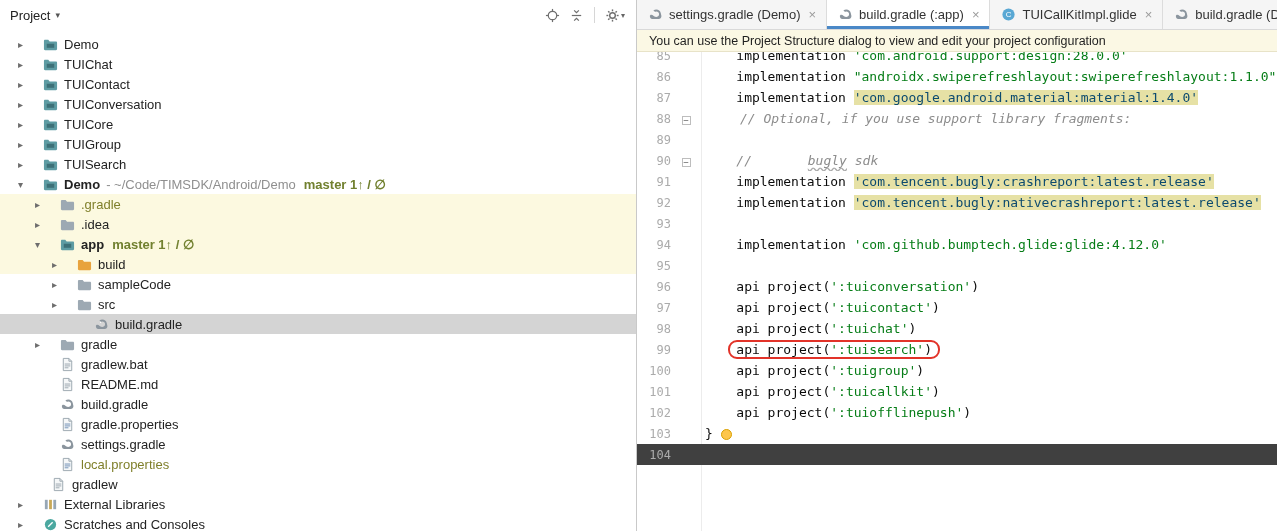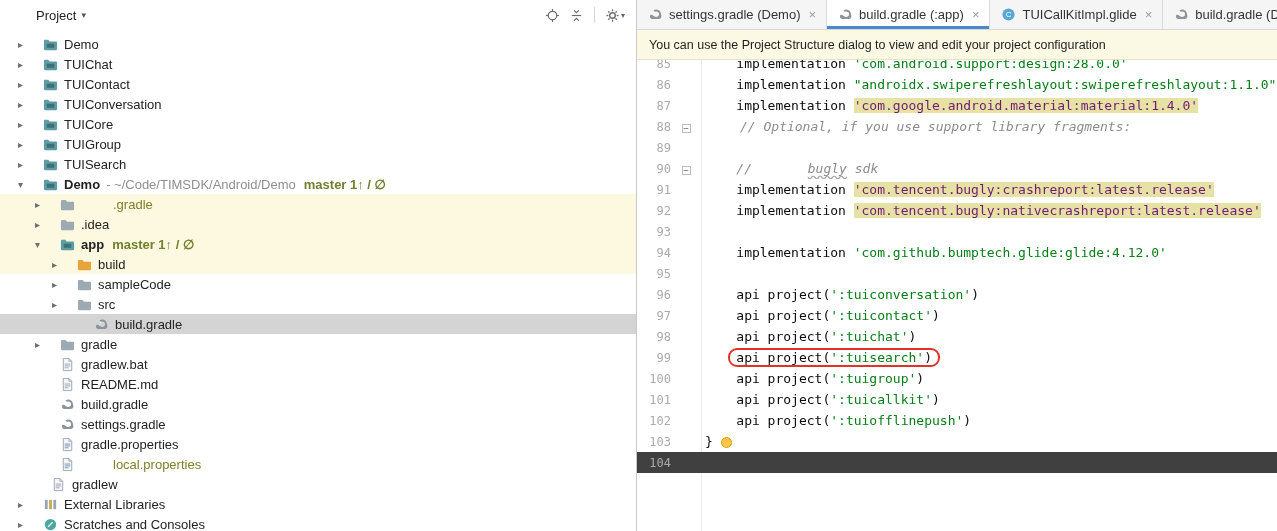--- a/index.html
+++ b/index.html
@@ -5,71 +5,71 @@
   * { box-sizing: border-box; margin: 0; padding: 0; }
   html, body { width: 1277px; height: 531px; overflow: hidden; background: #fff;
                font-family: "Liberation Sans", sans-serif; }
   .app { display: flex; width: 1277px; height: 531px; }
 
   
   .project-panel { width: 637px; min-width: 637px; height: 100%; background: #fff;
                    border-right: 1px solid #C9C9C9; display: flex; flex-direction: column; }
   .panel-header { height: 30px; display: flex; align-items: center; padding: 0 10px;
                   font-size: 13px; color: #222; flex: none; }
-  .panel-title { margin-right: 5px; margin-left: 26px; }
+  .panel-title { margin-right: 5px; }
   .hdr-caret { font-size: 9px; color: #555; }
   .spacer { flex: 1; }
   .tool-icon { width: 22px; height: 22px; display: inline-flex; align-items: center;
                justify-content: center; margin-left: 2px; }
   .header-divider { width: 1px; height: 16px; background: #D6D6D6; margin: 0 7px; }
   .gear-caret { font-size: 8px; color: #666; margin-left: 1px; }
 
   .tree { flex: 1; padding-top: 4px; overflow: hidden; font-size: 13px; color: #232323; }
   .tree-row { height: 20px; display: flex; align-items: center; white-space: nowrap; overflow: hidden; }
   .tree-row.row-changed { background: #FCF9E0; }
   .tree-row.row-selected { background: #D4D4D4; }
   .chevron { width: 13px; margin-right: 15px; text-align: center; color: #6E6E6E;
              font-size: 10px; flex: none; }
   .tree-icon { width: 16px; height: 16px; margin-right: 6px; flex: none;
                display: inline-flex; align-items: center; justify-content: center; }
   .tree-icon svg, .tab-icon svg { display: block; }
   .bold { font-weight: bold; }
-  .olive { color: #7F7F2A; margin-left: 32px; }
+  .olive { color: #7F7F2A; }
   .tree-suffix { color: #8F8F8F; margin-left: 6px; }
   .tree-branch { color: #71802F; margin-left: 8px; font-weight: bold; }
 
   
   .editor { flex: 1; min-width: 0; display: flex; flex-direction: column; background: #fff; }
   .tabbar { height: 30px; flex: none; background: #F5F5F5; border-bottom: 1px solid #D9D9D9;
             display: flex; align-items: stretch; font-size: 13px; overflow: hidden; }
   .tab { display: flex; align-items: center; gap: 6px; padding: 0 10px;
          border-right: 1px solid #DCDCDC; color: #333; position: relative; white-space: nowrap; }
   .tab.active { background: #fff; }
   .tab.active::after { content: ""; position: absolute; left: 0; right: 0; bottom: 0;
                        height: 3px; background: #4A88C7; }
   .tab-icon { width: 16px; height: 16px; display: inline-flex; align-items: center; justify-content: center; }
   .tab-close { color: #9B9B9B; font-size: 13px; margin-left: 2px; }
 
-  .notification { height: 30px; flex: none; background: #FBF8E4; border-bottom: 1px solid #E8E3C8;
+  .notification { height: 22px; flex: none; background: #FBF8E4; border-bottom: 1px solid #E8E3C8;
                   display: flex; align-items: center; padding: 0 12px; font-size: 12.5px; color: #1F1F1F; }
 
   .editor-body { flex: 1; overflow: hidden; position: relative; background: #fff;
                  font-family: "DejaVu Sans Mono", monospace; font-size: 13px; }
   .gutter-sep { position: absolute; left: 64px; top: 0; bottom: 0; width: 1px; background: #ECECEC; }
   .code-lines { margin-top: -7px; position: relative; }
   .code-line { height: 21px; display: flex; align-items: center; white-space: pre; overflow: hidden; }
   .code-line.current { background: #404040; }
   .line-num { width: 34px; text-align: right; color: #ABABAB; font-size: 12px; flex: none; }
   .fold { width: 30px; flex: none; text-align: center; }
   .fold-box { display: inline-block; width: 9px; height: 9px; line-height: 7px;
               border: 1px solid #BDBDBD; background: #fff; font-size: 9px; color: #666; }
   .code-text { flex: none; color: #0A0A0A; }
   .seg-plain { color: #0A0A0A; }
   .seg-string { color: #067D17; }
-  .seg-string_hl { color: #701a75; background: #E6E1A5; }
+  .seg-string_hl { color: #0c4a6e; background: #E6E1A5; }
   .seg-comment { color: #8C8C8C; font-style: italic; }
   .seg-comment_typo { color: #8C8C8C; font-style: italic;
                       text-decoration: underline wavy #A9A9A9; text-underline-offset: 2px; margin-left: 48px; }
   .red-box { display: inline-block; border: 2px solid #E23329; border-radius: 9px;
              padding: 0 6px; margin-left: -8px; }
   .bulb { display: inline-block; width: 11px; height: 11px; border-radius: 50%;
           background: #FDC64B; border: 1px solid #D9A000; margin-left: 8px; vertical-align: middle; }
 </style>
 </head>
 <body>
@@ -310,40 +310,40 @@
               <path d="M13.6 6.3c-.5-2.1-2.4-3.6-4.7-3.6-1.2 0-2.3.4-3.1 1.1l1.3 1.6c.5-.4 1.1-.6 1.8-.6 1.6 0 2.9 1.3 2.9 2.8 0 1.9-1.6 3-3.2 3-2.8 0-3.2-2.3-5.1-2.3-.9 0-1.5.7-1.5 1.5 0 1.5 1.1 2.9 2.5 2.9h6.9c1.6 0 2.9-1.3 2.9-2.9 0-.5-.1-1-.3-1.5z" fill="#8B959E"></path>
               <circle cx="7" cy="5.6" r=".7" fill="#fff"></circle>
             </svg>
           </span>
           <span class="tree-label">build.gradle</span>
         </div>
         <div class="tree-row" style="padding-left: 31px;">
           <span class="chevron"></span>
           <span class="tree-icon">
             <svg width="15" height="15" viewBox="0 0 16 16">
-              <path d="M13.6 6.3c-.5-2.1-2.4-3.6-4.7-3.6-1.2 0-2.3.4-3.1 1.1l1.3 1.6c.5-.4 1.1-.6 1.8-.6 1.6 0 2.9 1.3 2.9 2.8 0 1.9-1.6 3-3.2 3-2.8 0-3.2-2.3-5.1-2.3-.9 0-1.5.7-1.5 1.5 0 1.5 1.1 2.9 2.5 2.9h6.9c1.6 0 2.9-1.3 2.9-2.9 0-.5-.1-1-.3-1.5z" fill="#8B959E"></path>
-              <circle cx="7" cy="5.6" r=".7" fill="#fff"></circle>
-            </svg>
-          </span>
-          <span class="tree-label">settings.gradle</span>
-        </div>
-        <div class="tree-row" style="padding-left: 31px;">
-          <span class="chevron"></span>
-          <span class="tree-icon">
-            <svg width="15" height="15" viewBox="0 0 16 16">
               <path d="M3.5 1.5h6l3 3v10h-9z" fill="#F5F7F8" stroke="#9AA5AE"></path>
               <path d="M9.5 1.5v3h3" fill="none" stroke="#9AA5AE"></path>
               <g stroke="#6E8FB5" stroke-width="1">
                 <line x1="5" y1="7.5" x2="11" y2="7.5"></line>
                 <line x1="5" y1="9.5" x2="11" y2="9.5"></line>
                 <line x1="5" y1="11.5" x2="9" y2="11.5"></line>
               </g>
             </svg>
           </span>
           <span class="tree-label">gradle.properties</span>
+        </div>
+        <div class="tree-row" style="padding-left: 31px;">
+          <span class="chevron"></span>
+          <span class="tree-icon">
+            <svg width="15" height="15" viewBox="0 0 16 16">
+              <path d="M13.6 6.3c-.5-2.1-2.4-3.6-4.7-3.6-1.2 0-2.3.4-3.1 1.1l1.3 1.6c.5-.4 1.1-.6 1.8-.6 1.6 0 2.9 1.3 2.9 2.8 0 1.9-1.6 3-3.2 3-2.8 0-3.2-2.3-5.1-2.3-.9 0-1.5.7-1.5 1.5 0 1.5 1.1 2.9 2.5 2.9h6.9c1.6 0 2.9-1.3 2.9-2.9 0-.5-.1-1-.3-1.5z" fill="#8B959E"></path>
+              <circle cx="7" cy="5.6" r=".7" fill="#fff"></circle>
+            </svg>
+          </span>
+          <span class="tree-label">settings.gradle</span>
         </div>
         <div class="tree-row" style="padding-left: 31px;">
           <span class="chevron"></span>
           <span class="tree-icon">
             <svg width="15" height="15" viewBox="0 0 16 16">
               <path d="M3.5 1.5h6l3 3v10h-9z" fill="#F5F7F8" stroke="#9AA5AE"></path>
               <path d="M9.5 1.5v3h3" fill="none" stroke="#9AA5AE"></path>
               <g stroke="#6E8FB5" stroke-width="1">
                 <line x1="5" y1="7.5" x2="11" y2="7.5"></line>
                 <line x1="5" y1="9.5" x2="11" y2="9.5"></line>

